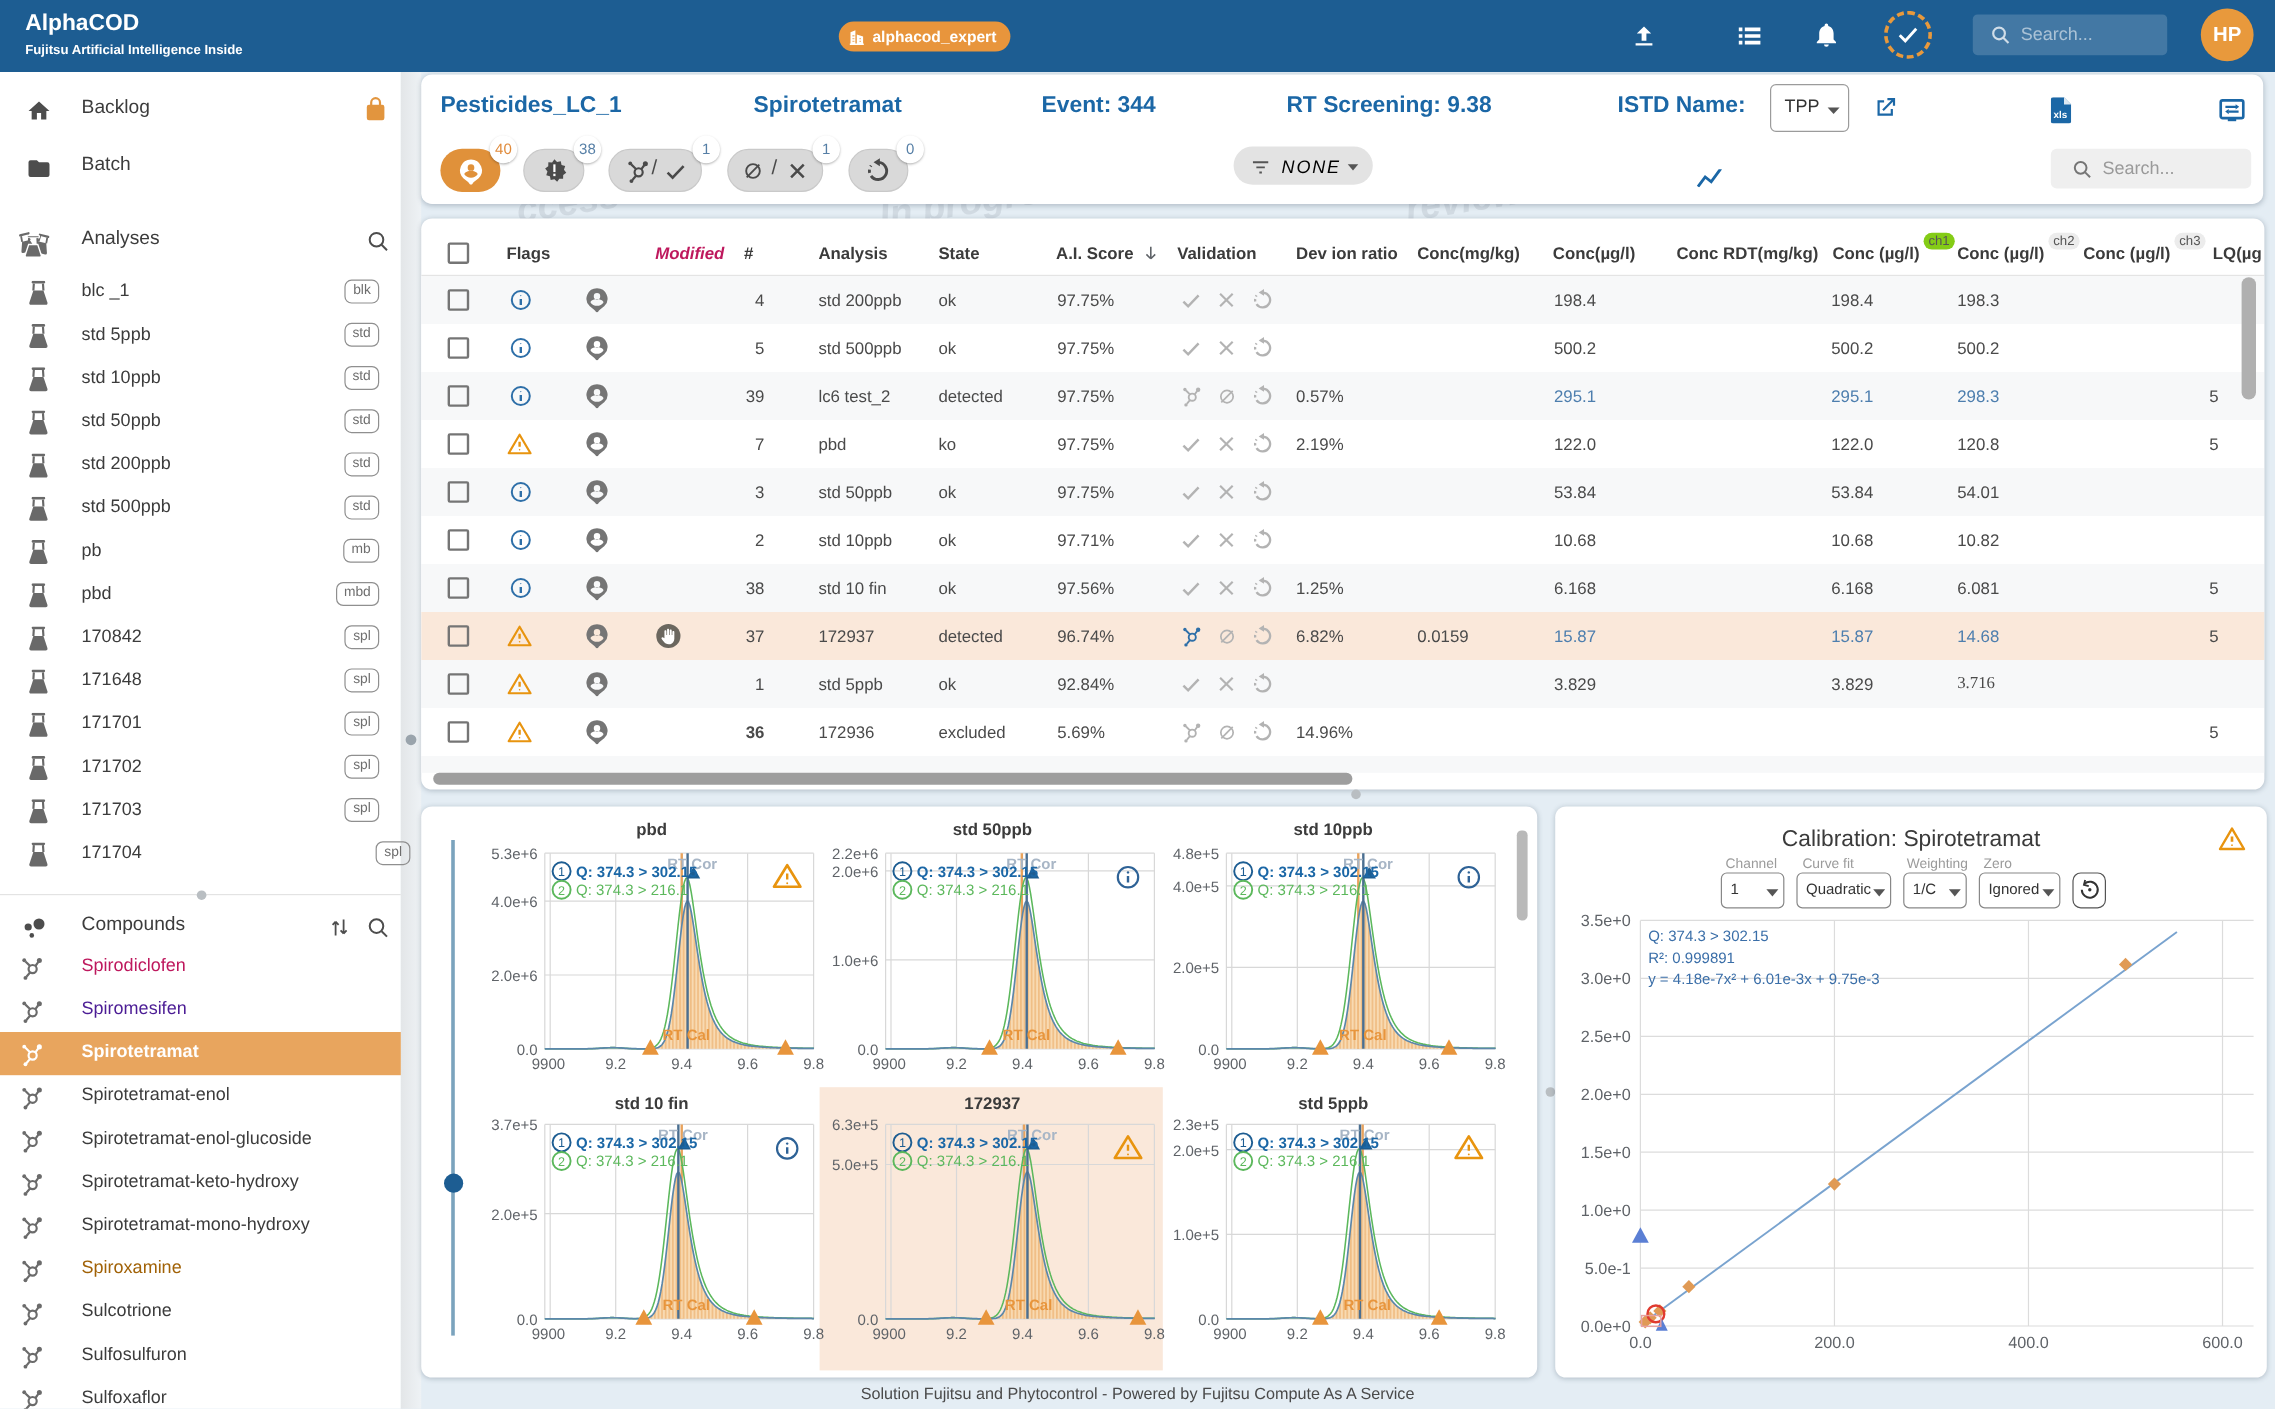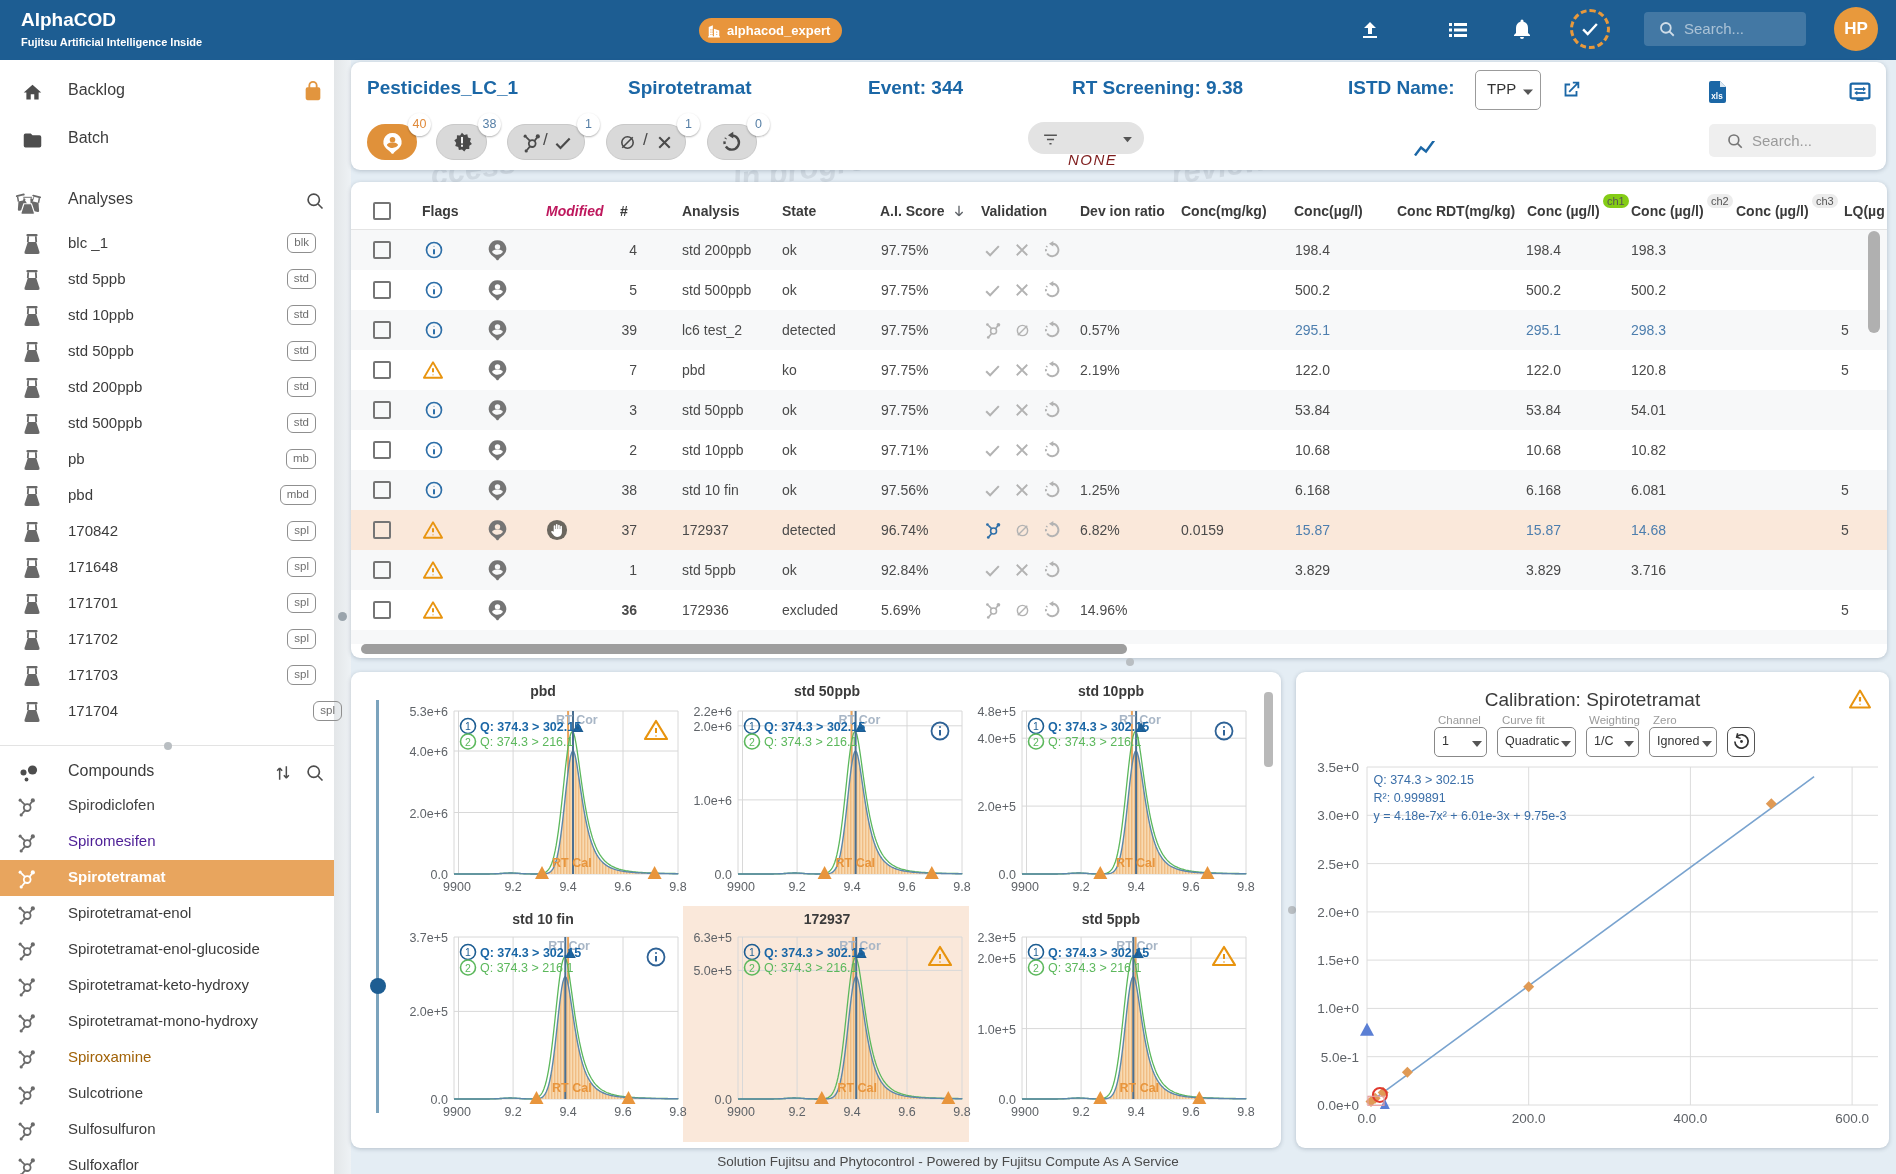--- a/index.html
+++ b/index.html
@@ -227,21 +227,21 @@
     </svg>
   </div>
 <div class="abs" style="left:0;top:788px;width:334px;height:36px;">
     <svg class="abs" style="left:14px;top:7px;" width="24" height="24" viewBox="0 0 24 24" fill="none" stroke="#6b6b6b" stroke-width="1.8">
       <circle cx="13.2" cy="12.6" r="3.4"></circle>
       <path d="M11 9.9L7.2 6.2M15.5 10L18 6.5M11.2 15.2L8 19"></path>
       <circle cx="6.2" cy="5.2" r="1.6" fill="#6b6b6b" stroke="none"></circle>
       <circle cx="18.8" cy="5.4" r="2.1" fill="#6b6b6b" stroke="none"></circle>
       <circle cx="7.2" cy="19.9" r="1.6" fill="#6b6b6b" stroke="none"></circle>
     </svg>
-    <div class="abs" style="left:68px;top:8px;font-size:15px;color:#404040;">Spirodiclofen</div>
+    <div class="abs" style="left:68px;top:8px;font-size:15px;color:#be185d;">Spirodiclofen</div>
   </div>
 <div class="abs" style="left:0;top:824px;width:334px;height:36px;">
     <svg class="abs" style="left:14px;top:7px;" width="24" height="24" viewBox="0 0 24 24" fill="none" stroke="#6b6b6b" stroke-width="1.8">
       <circle cx="13.2" cy="12.6" r="3.4"></circle>
       <path d="M11 9.9L7.2 6.2M15.5 10L18 6.5M11.2 15.2L8 19"></path>
       <circle cx="6.2" cy="5.2" r="1.6" fill="#6b6b6b" stroke="none"></circle>
       <circle cx="18.8" cy="5.4" r="2.1" fill="#6b6b6b" stroke="none"></circle>
       <circle cx="7.2" cy="19.9" r="1.6" fill="#6b6b6b" stroke="none"></circle>
     </svg>
     <div class="abs" style="left:68px;top:8px;font-size:15px;color:#4c1d95;">Spiromesifen</div>
@@ -406,21 +406,21 @@
   </svg>
 <div class="abs" style="left:408px;top:113px;width:23px;height:23px;border-radius:50%;background:#fff;box-shadow:0 1px 2px rgba(0,0,0,.3);text-align:center;line-height:23px;font-size:12.5px;color:#e08a3a;">40</div>
 <div class="abs" style="left:478px;top:113px;width:23px;height:23px;border-radius:50%;background:#fff;box-shadow:0 1px 2px rgba(0,0,0,.3);text-align:center;line-height:23px;font-size:12.5px;color:#567fa6;">38</div>
 <div class="abs" style="left:577px;top:113px;width:23px;height:23px;border-radius:50%;background:#fff;box-shadow:0 1px 2px rgba(0,0,0,.3);text-align:center;line-height:23px;font-size:12.5px;color:#567fa6;">1</div>
 <div class="abs" style="left:677px;top:113px;width:23px;height:23px;border-radius:50%;background:#fff;box-shadow:0 1px 2px rgba(0,0,0,.3);text-align:center;line-height:23px;font-size:12.5px;color:#567fa6;">1</div>
 <div class="abs" style="left:747px;top:113px;width:23px;height:23px;border-radius:50%;background:#fff;box-shadow:0 1px 2px rgba(0,0,0,.3);text-align:center;line-height:23px;font-size:12.5px;color:#567fa6;">0</div>
 <div class="abs" style="left:1028px;top:122px;width:116px;height:32px;background:#e3e3e3;border-radius:16px;"></div>
 <svg class="abs" style="left:1042px;top:131px;" width="17" height="17" viewBox="0 0 24 24" fill="none" stroke="#555" stroke-width="2.2">
     <path d="M3 6h18M7 12h10M10.5 18h3"></path>
   </svg>
-<div class="abs" style="left:1068px;top:131px;font-size:15px;font-style:italic;color:#7f1d1d;letter-spacing:1.5px;margin-top:20px;">NONE</div>
+<div class="abs" style="left:1068px;top:131px;font-size:15px;font-style:italic;color:#000000;letter-spacing:1.5px;">NONE</div>
 <svg class="abs" style="left:1122px;top:136px;" width="11" height="7" viewBox="0 0 12 8" fill="#555">
     <path d="M1 1h10L6 7z"></path>
   </svg>
 <svg class="abs" style="left:1414px;top:141px;" width="22" height="15" viewBox="0 0 22 15" fill="none" stroke="#1b67a6" stroke-width="2.4">
     <path d="M1 13l6-8 5 4 8-11" transform="translate(0,1.5)"></path>
   </svg>
 <div class="abs" style="left:1709px;top:124px;width:167px;height:33px;background:#efefef;border-radius:5px;">
     <svg class="abs" style="left:17px;top:8px;" width="18" height="18" viewBox="0 0 24 24" fill="none" stroke="#757575" stroke-width="2.2">
       <circle cx="10.5" cy="10.5" r="6.5"></circle>
       <path d="M15.5 15.5L21 21"></path>
@@ -729,21 +729,21 @@
       <svg class="abs" style="left:662px;top:11px;" width="18" height="18" viewBox="0 0 24 24" fill="none" stroke="#b3b3b3" stroke-width="2.4">
         <path d="M5 5l14 14M19 5L5 19"></path>
       </svg>
       <svg class="abs" style="left:691px;top:10px;" width="20" height="20" viewBox="0 0 24 24" fill="none" stroke="#b3b3b3">
         <path d="M12.8 4.55A7.45 7.45 0 1 1 6.1 16.2" stroke-width="2.3"></path>
         <path d="M4.9 13.6A7.45 7.45 0 0 1 6.2 7.4" stroke-width="2.3" stroke-dasharray="2.6 2.6"></path>
         <path d="M13.6 1.1L8.3 4.4l5.3 3.3z" fill="#b3b3b3" stroke="none"></path>
       </svg>
       <div class="abs" style="left:944px;top:12px;font-size:14px;color:#4a4a4a;">3.829</div>
       <div class="abs" style="left:1175px;top:12px;font-size:14px;color:#4a4a4a;">3.829</div>
-      <div class="abs" style="left:1280px;top:12px;font-size:14px;color:#4a4a4a;">3.716</div>
+      <div class="abs" style="left:1280px;top:12px;font-size:14px;color:#4a4a4a;font-family:Liberation Serif, serif;">3.716</div>
     </div>
     <div class="abs" style="left:0;top:408px;width:1536px;height:40px;background:#ffffff;">
       <div class="abs" style="left:22px;top:11px;width:18px;height:18px;border:2px solid #757575;border-radius:2px;"></div>
       <svg class="abs" style="left:71px;top:10px;" width="22" height="20" viewBox="0 0 24 22" fill="none" stroke="#e8940f" stroke-width="2" stroke-linejoin="round">
         <path d="M12 2.5L22 19.5H2z"></path>
         <path d="M12 9v4.5" stroke-width="2.2"></path>
         <circle cx="12" cy="16.3" r="0.7" fill="#e8940f" stroke="none"></circle>
       </svg>
       <svg class="abs" style="left:137px;top:9px;" width="19" height="23" viewBox="0 0 24 28">
         <path d="M12 1a11 11 0 0 0-7.8 18.8c1 1 5.3 3.9 6.4 5.8.5.9 2.3.9 2.8 0 1.1-1.9 5.4-4.8 6.4-5.8A11 11 0 0 0 12 1zm0 5a3.4 3.4 0 1 1 0 6.8A3.4 3.4 0 0 1 12 6zm0 13.5c-2.8 0-5.3-1.4-6.8-3.6 0-2.2 4.5-3.5 6.8-3.5s6.8 1.3 6.8 3.5a8.2 8.2 0 0 1-6.8 3.6z" fill="#757575"></path>

